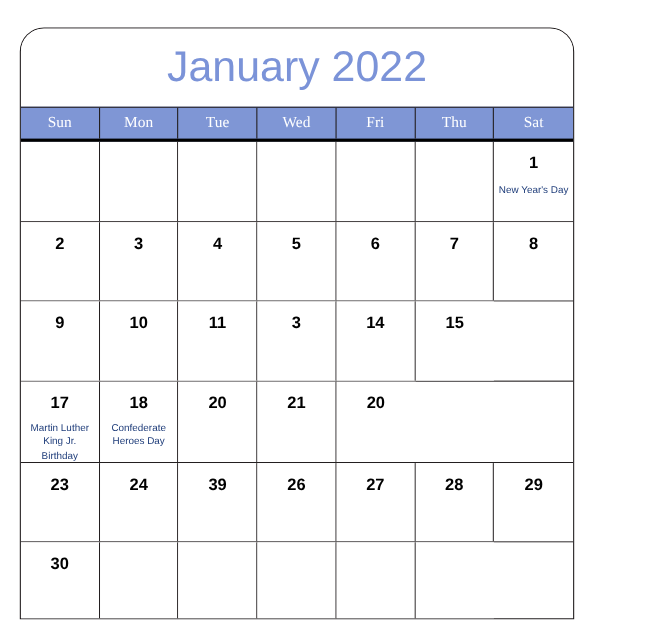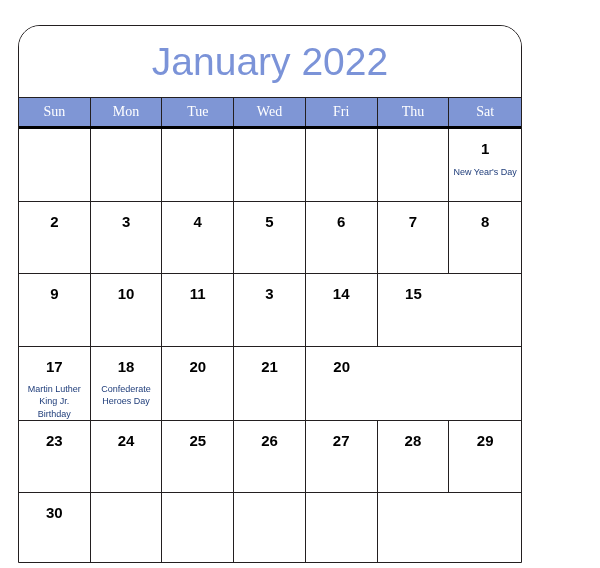--- a/index.html
+++ b/index.html
@@ -211,21 +211,21 @@
         </div>
       </div>
       <div class="week-row">
         <div class="day-cell">
           <div class="day-number">23</div>
         </div>
         <div class="day-cell">
           <div class="day-number">24</div>
         </div>
         <div class="day-cell">
-          <div class="day-number">25</div>
+          <div class="day-number">39</div>
         </div>
         <div class="day-cell">
           <div class="day-number">26</div>
         </div>
         <div class="day-cell">
           <div class="day-number">27</div>
         </div>
         <div class="day-cell">
           <div class="day-number">28</div>
         </div>

